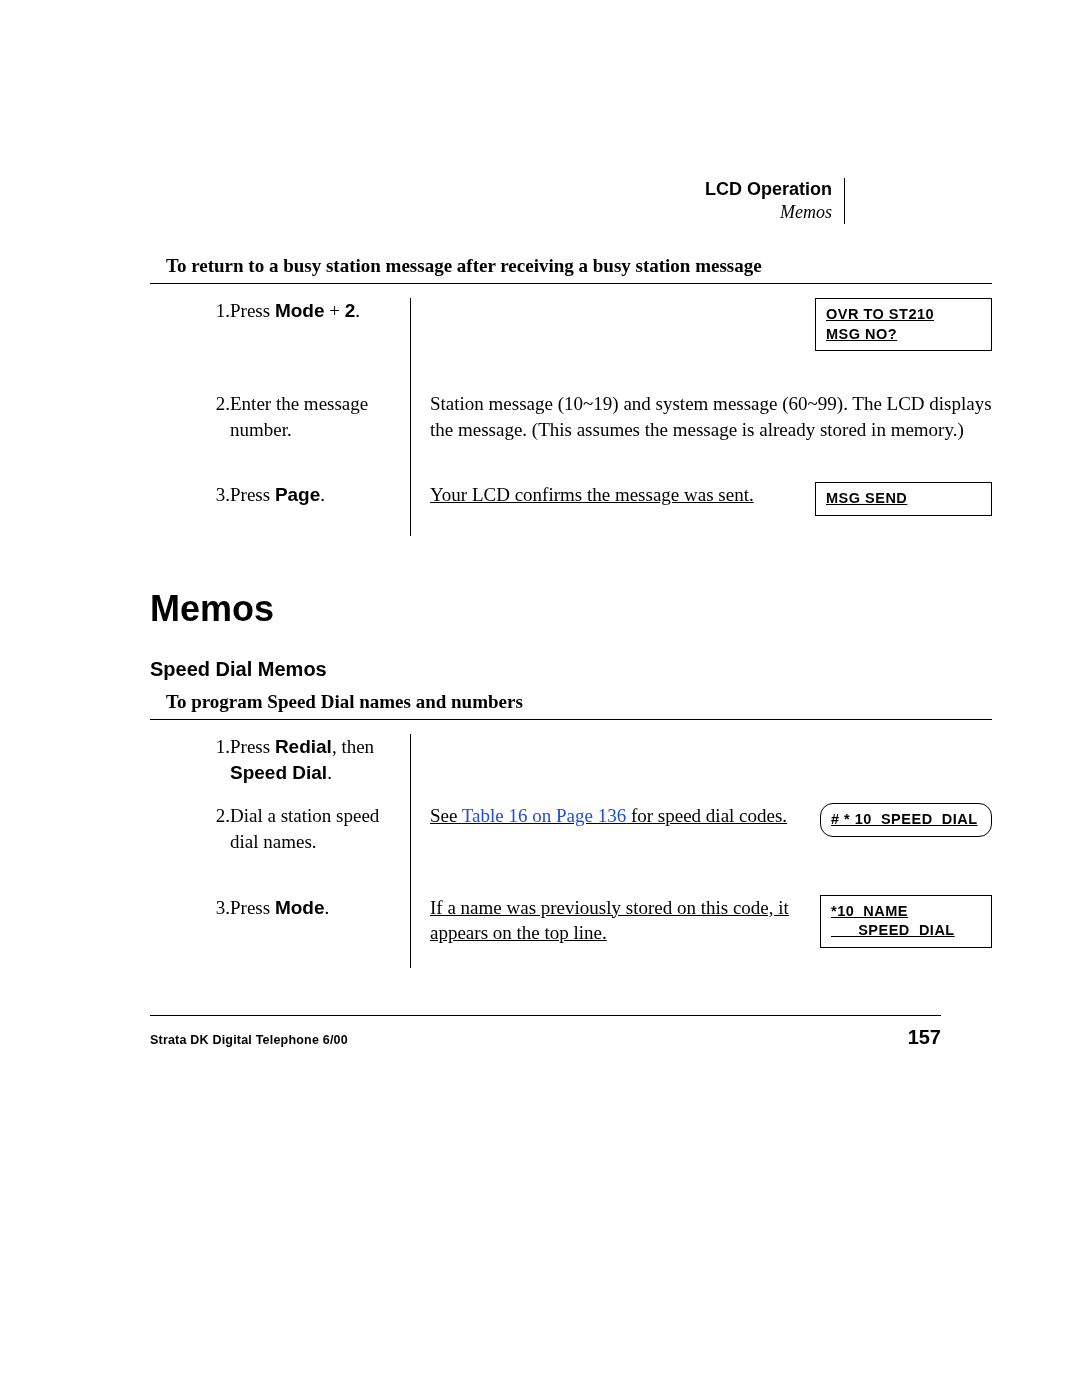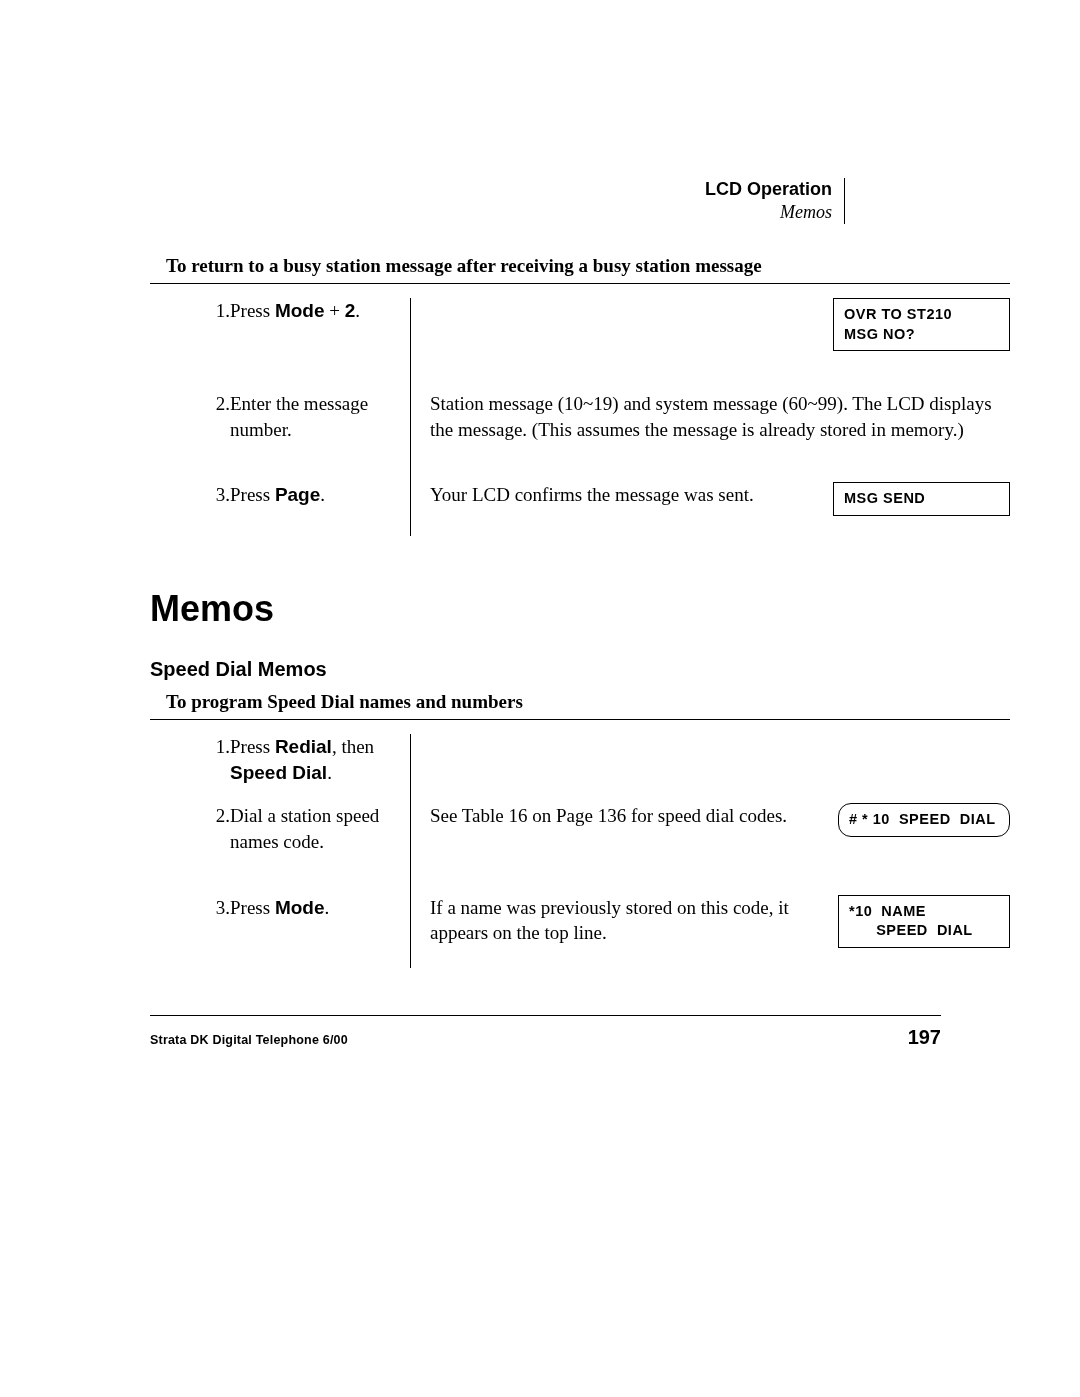--- a/index.html
+++ b/index.html
@@ -7,21 +7,21 @@
     padding: 0;
     background: #fff;
     font-family: "Times New Roman", Times, serif;
     color: #000;
   }
   .page {
     width: 1080px;
     height: 1397px;
     position: relative;
     box-sizing: border-box;
-    padding: 180px 70px 0 150px;
+    padding: 180px 88px 0 150px;
   }
   .running-head {
     position: absolute;
     top: 178px;
     right: 248px;
     text-align: right;
     line-height: 1.25;
   }
   .running-head .chapter {
     font-family: Arial, Helvetica, sans-serif;
@@ -71,20 +71,21 @@
   .num-cell { text-align: right; padding-right: 16px; }
   .instr-cell { padding-right: 10px; }
   .sep-cell { border-left: 1px solid #000; }
   .desc-cell { padding-left: 4px; }
   tr.step-row > td { padding-bottom: 40px; }
   tr.step-row-last > td { padding-bottom: 20px; }
   .row-flex {
     display: flex;
     align-items: flex-start;
     gap: 18px;
+    text-decoration: underline;
   }
   .row-flex .txt { flex: 1; }
   .lcd {
     border: 1.5px solid #000;
     font-family: Arial, Helvetica, sans-serif;
     font-weight: bold;
     font-size: 14.5px;
     letter-spacing: .5px;
     padding: 6px 10px;
     min-width: 150px;
@@ -106,21 +107,21 @@
     font-family: Liberation Sans, sans-serif;
     font-weight: 700;
     font-size: 20px;
     margin: 0 0 10px 0;
   }
   .body-para {
     font-size: 19px;
     line-height: 1.35;
     margin: 0 0 30px 52px;
   }
-  .xref { color: #000000; }
+  .xref { color: #1d4ed8; }
   .footer {
     position: absolute;
     left: 150px;
     right: 139px;
     bottom: 348px;
   }
   .footer hr {
     border: none;
     border-top: 1.5px solid #000;
     margin: 0 0 10px 0;
@@ -225,21 +226,21 @@
         <td class="num-cell" style="padding-bottom:18px;">1.</td>
         <td class="instr-cell" style="padding-bottom:18px;">
           <span>Press </span><span class="kw">Redial</span><span>, then </span><span class="kw">Speed Dial</span><span>.</span>
         </td>
         <td class="sep-cell" style="padding-bottom:18px;"></td>
         <td class="desc-cell" style="padding-bottom:18px;"></td>
       </tr>
 
       <tr class="step-row">
         <td class="num-cell">2.</td>
-        <td class="instr-cell">Dial a station speed names code.</td>
+        <td class="instr-cell">Dial a station speed dial names.</td>
         <td class="sep-cell"></td>
         <td class="desc-cell">
           <div class="row-flex">
             <div class="txt">
               <span>See </span><span class="xref">Table 16 on Page 136</span><span> for speed dial codes.</span>
             </div>
             <div class="lcd" style="align-self:center;border-radius:13px;"><span># * 10  SPEED  DIAL</span></div>
           </div>
         </td>
       </tr>
@@ -260,17 +261,17 @@
       </tr>
     </tbody>
       </table>
 
   </div>
 
   <div class="footer">
     <hr>
     <div class="footer-row">
       <div class="footer-left">Strata DK Digital Telephone   6/00</div>
-      <div class="footer-right">197</div>
+      <div class="footer-right">157</div>
     </div>
   </div>
 
 </div>
 
 </body></html>

